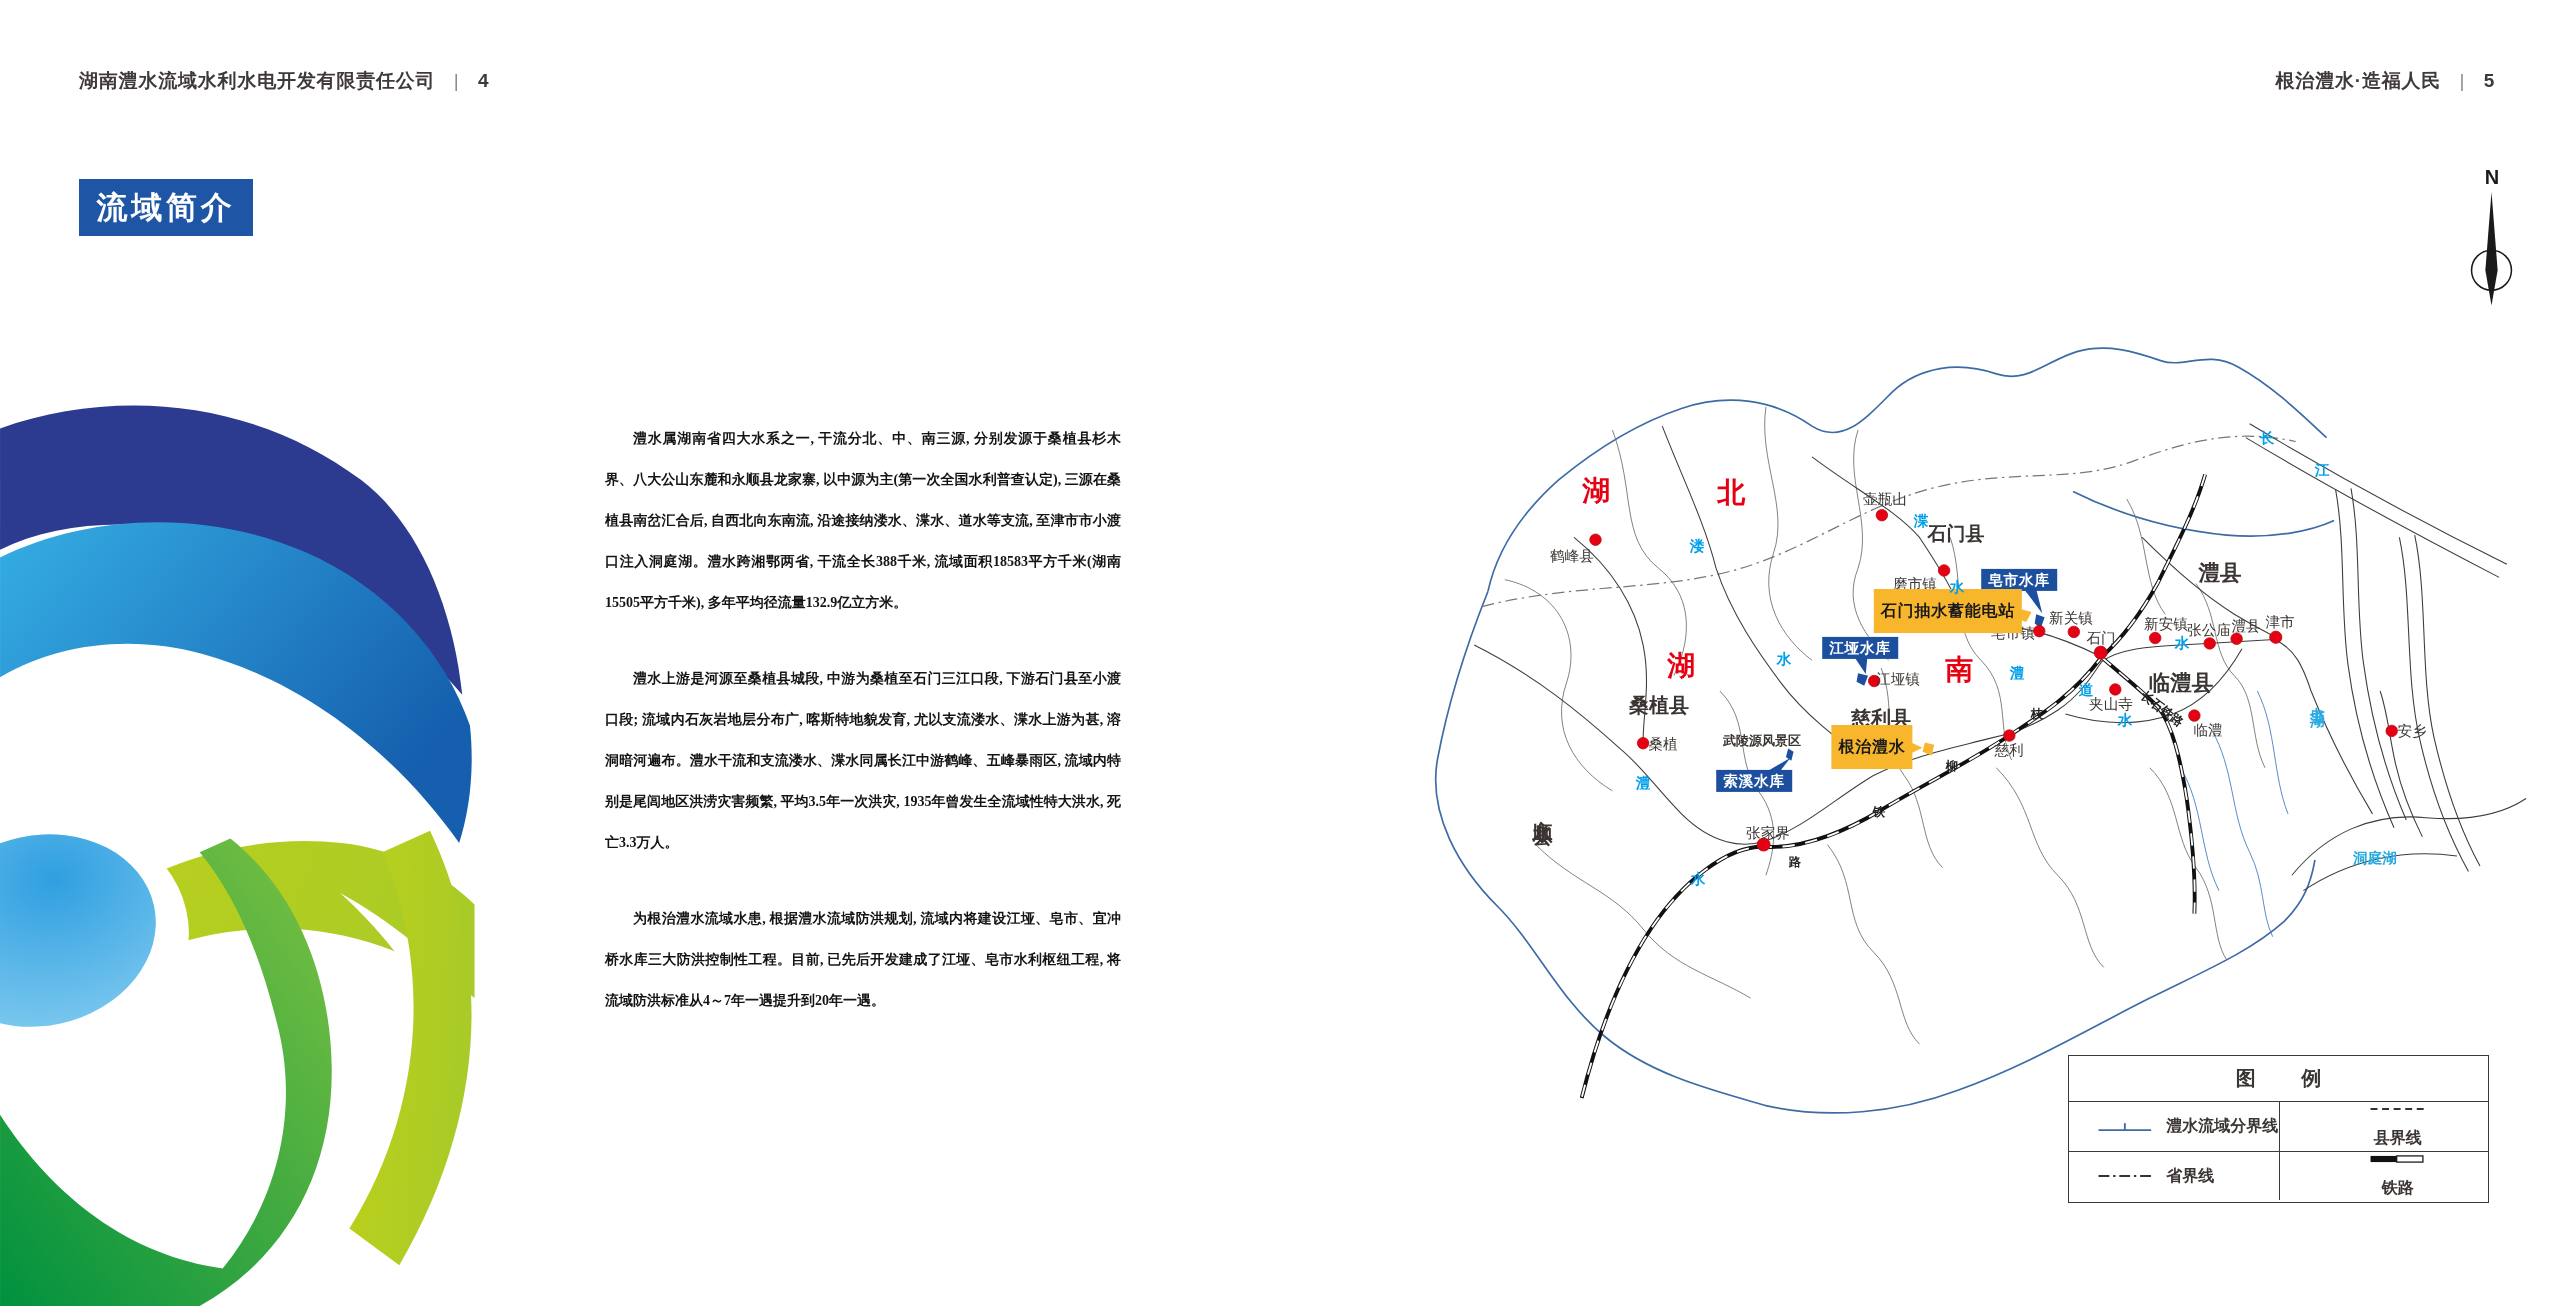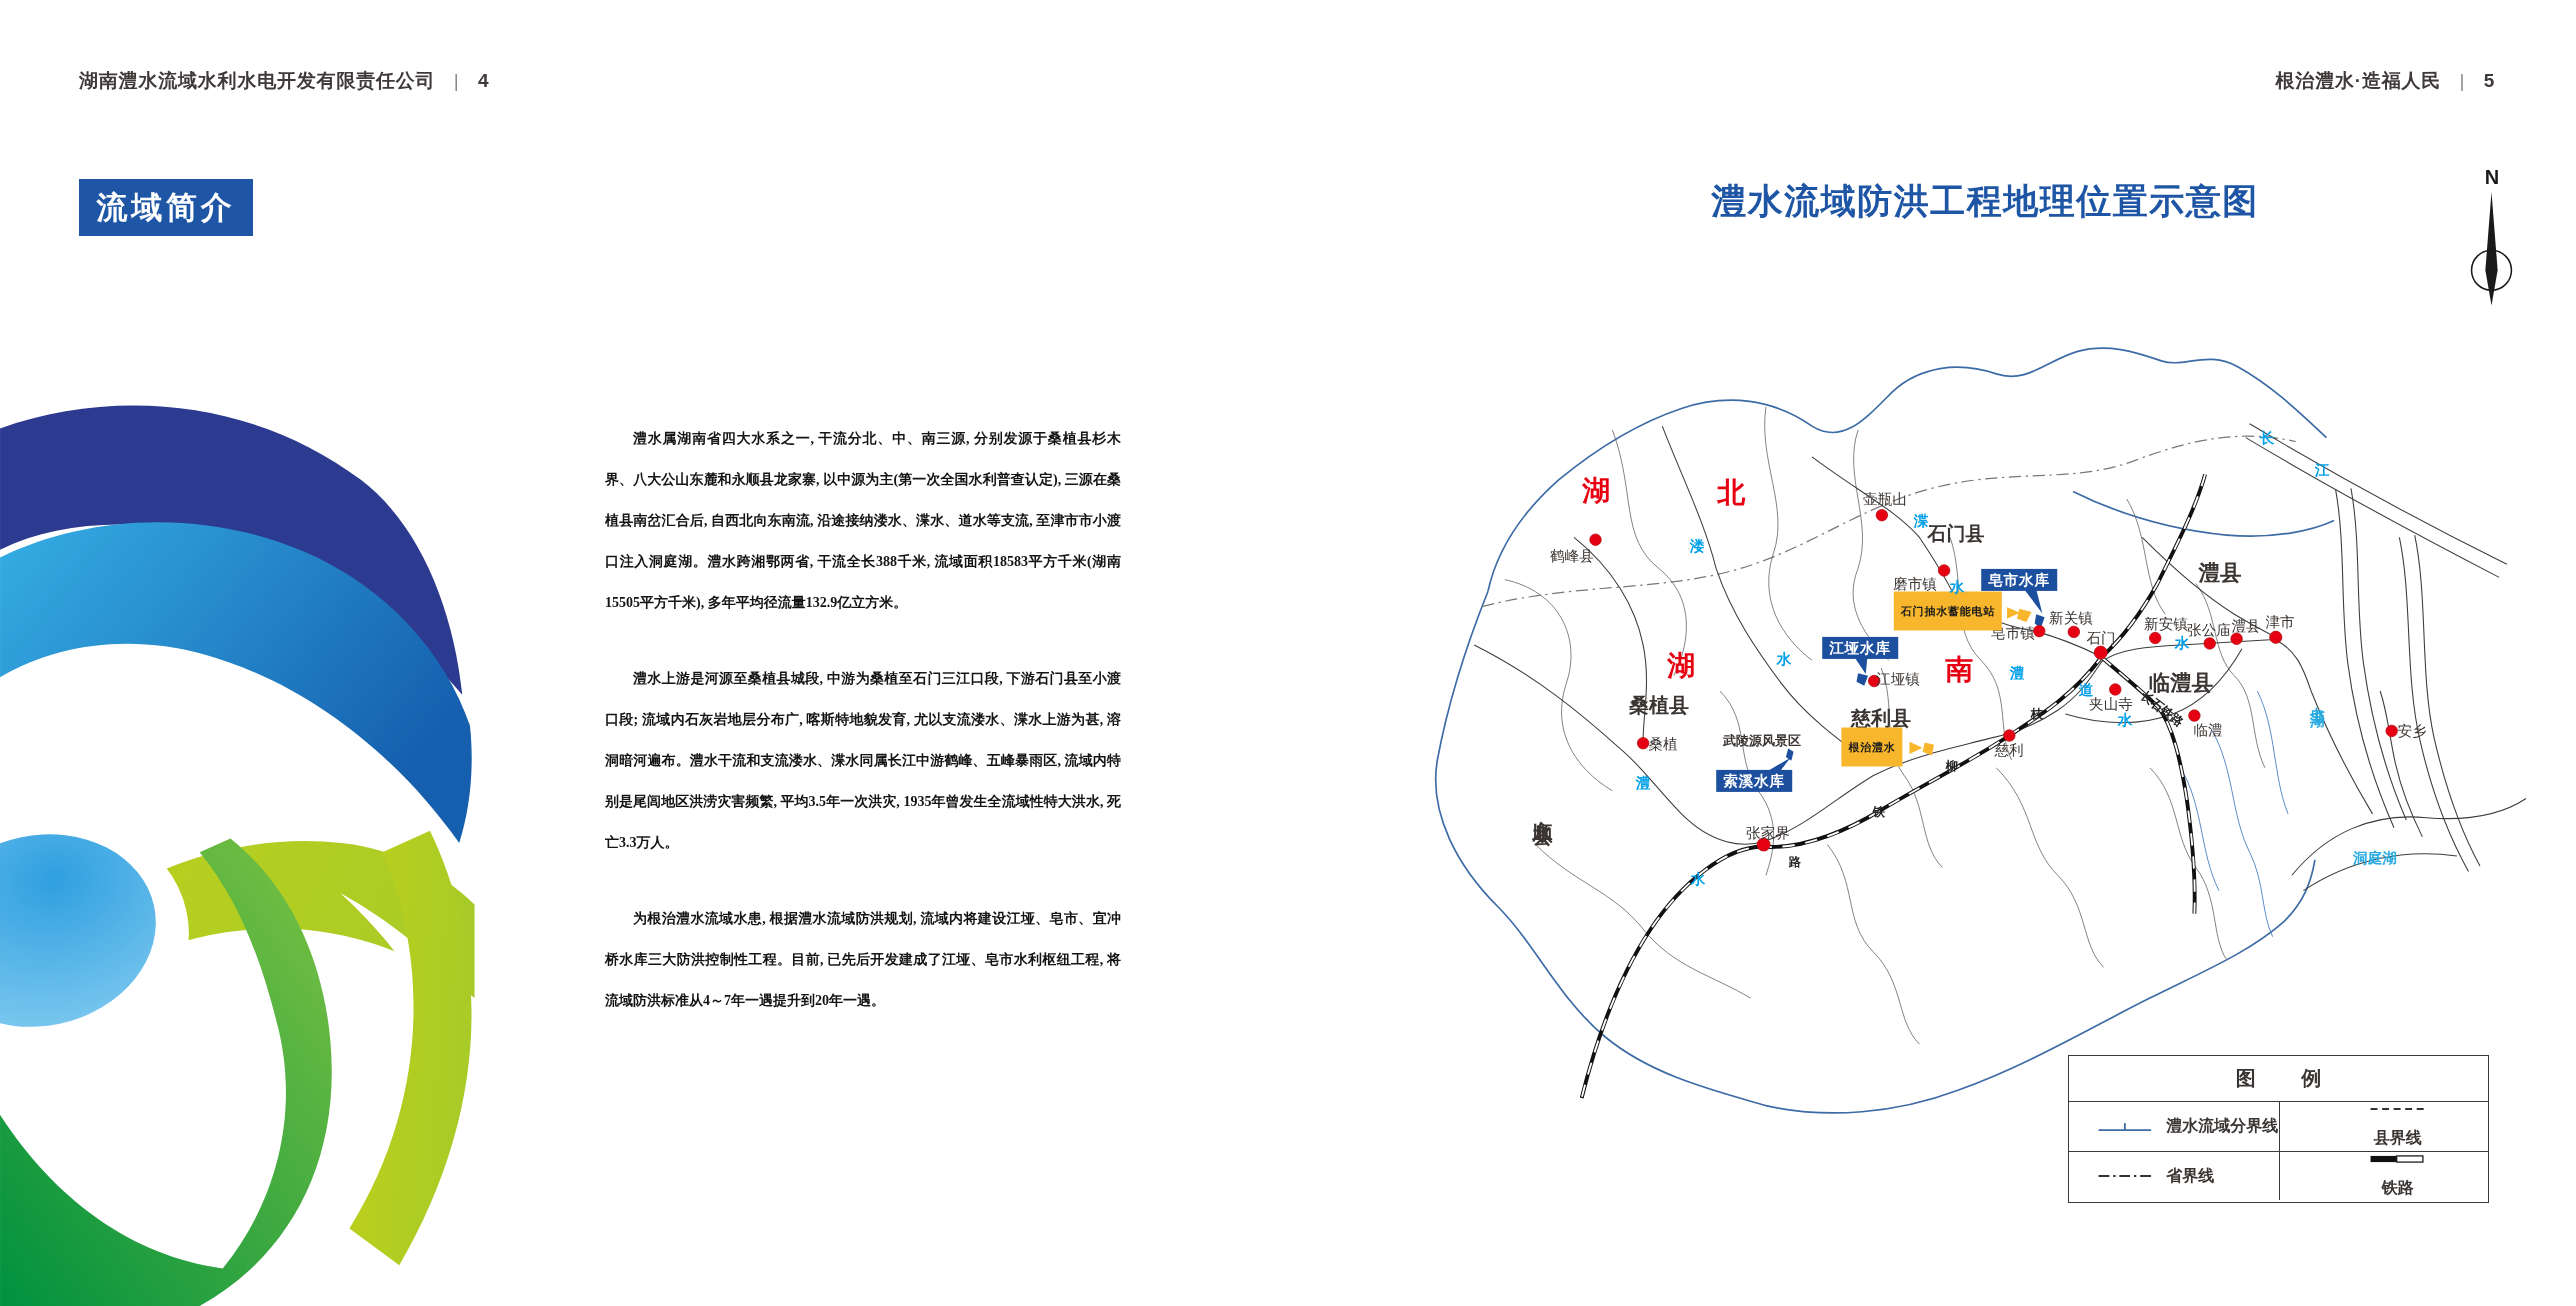--- a/index.html
+++ b/index.html
@@ -27,21 +27,21 @@
   .lbl{position:absolute;transform:translate(-50%,-50%);white-space:nowrap;line-height:1;}
   .prov{font-size:28px;font-weight:900;color:#e60012;letter-spacing:1.5px;}
   .cnty{font-weight:900;color:#3a3532;}
   .town{font-size:14.6px;font-weight:400;color:#3a3532;}
   .rvr{font-size:14.6px;font-weight:700;color:#00a0e9;}
   .wtr{font-size:14.6px;font-weight:700;color:#29abe2;}
   .rail{font-size:12.3px;font-weight:700;color:#222;}
   .vert{writing-mode:vertical-rl;letter-spacing:3.1px;}
   .resv{background:#1c4f9e;color:#fff;font-size:14.6px;font-weight:700;
         padding:3.8px 7px;letter-spacing:0.8px;}
-  .proj{background:#f8b62d;color:#1a1a1a;font-size:11px;font-weight:700;
+  .proj{background:#f8b62d;color:#1a1a1a;font-size:16px;font-weight:700;
         padding:14px 7px;letter-spacing:0.8px;}
   .scenic{font-size:13px;font-weight:700;color:#3a3532;}
   
   #legend{position:absolute;left:2068px;top:1055px;width:421px;height:148px;
           border:1.5px solid #3a3a3a;box-sizing:border-box;background:#fff;}
   #legend .ttl{height:45px;border-bottom:1.5px solid #3a3a3a;display:flex;align-items:center;
                justify-content:center;font-size:20px;font-weight:900;color:#3a3532;letter-spacing:20px;text-indent:20px;}
   #legend .grid{display:grid;grid-template-columns:1fr 1fr;grid-template-rows:1fr 1fr;height:98px;}
   #legend .cell{display:flex;align-items:center;gap:12.3px;padding-left:28px;
                 font-size:16px;font-weight:900;color:#3a3532;}
@@ -228,21 +228,20 @@
     <p>澧水上游是河源至桑植县城段, 中游为桑植至石门三江口段, 下游石门县至小渡口段; 流域内石灰岩地层分布广, 喀斯特地貌发育, 尤以支流溇水、渫水上游为甚, 溶洞暗河遍布。澧水干流和支流溇水、渫水同属长江中游鹤峰、五峰暴雨区, 流域内特别是尾闾地区洪涝灾害频繁, 平均3.5年一次洪灾, 1935年曾发生全流域性特大洪水, 死亡3.3万人。</p>
     <p>为根治澧水流域水患, 根据澧水流域防洪规划, 流域内将建设江垭、皂市、宜冲桥水库三大防洪控制性工程。目前, 已先后开发建成了江垭、皂市水利枢纽工程, 将流域防洪标准从4～7年一遇提升到20年一遇。</p>
   </div>
 
   <div id="hdr-right" class="hdr">
     <span>根治澧水·造福人民</span>
     <span class="sep">|</span>
     <span>5</span>
   </div>
 
-  <div id="map-title">澧水流域防洪工程地理位置示意图</div>
   <div id="compass-n">N</div>
 
   <span class="lbl prov" style="left:1597px;top:491px">湖</span>
   <span class="lbl prov" style="left:1732px;top:493px">北</span>
   <span class="lbl prov" style="left:1682px;top:666px">湖</span>
   <span class="lbl prov" style="left:1960px;top:670px">南</span>
 
   <span class="lbl cnty" style="left:1956px;top:533px;font-size:19px">石门县</span>
   <span class="lbl cnty" style="left:2220px;top:574px;font-size:21.5px">澧县</span>
   <span class="lbl cnty" style="left:2181px;top:684px;font-size:21.5px">临澧县</span>

